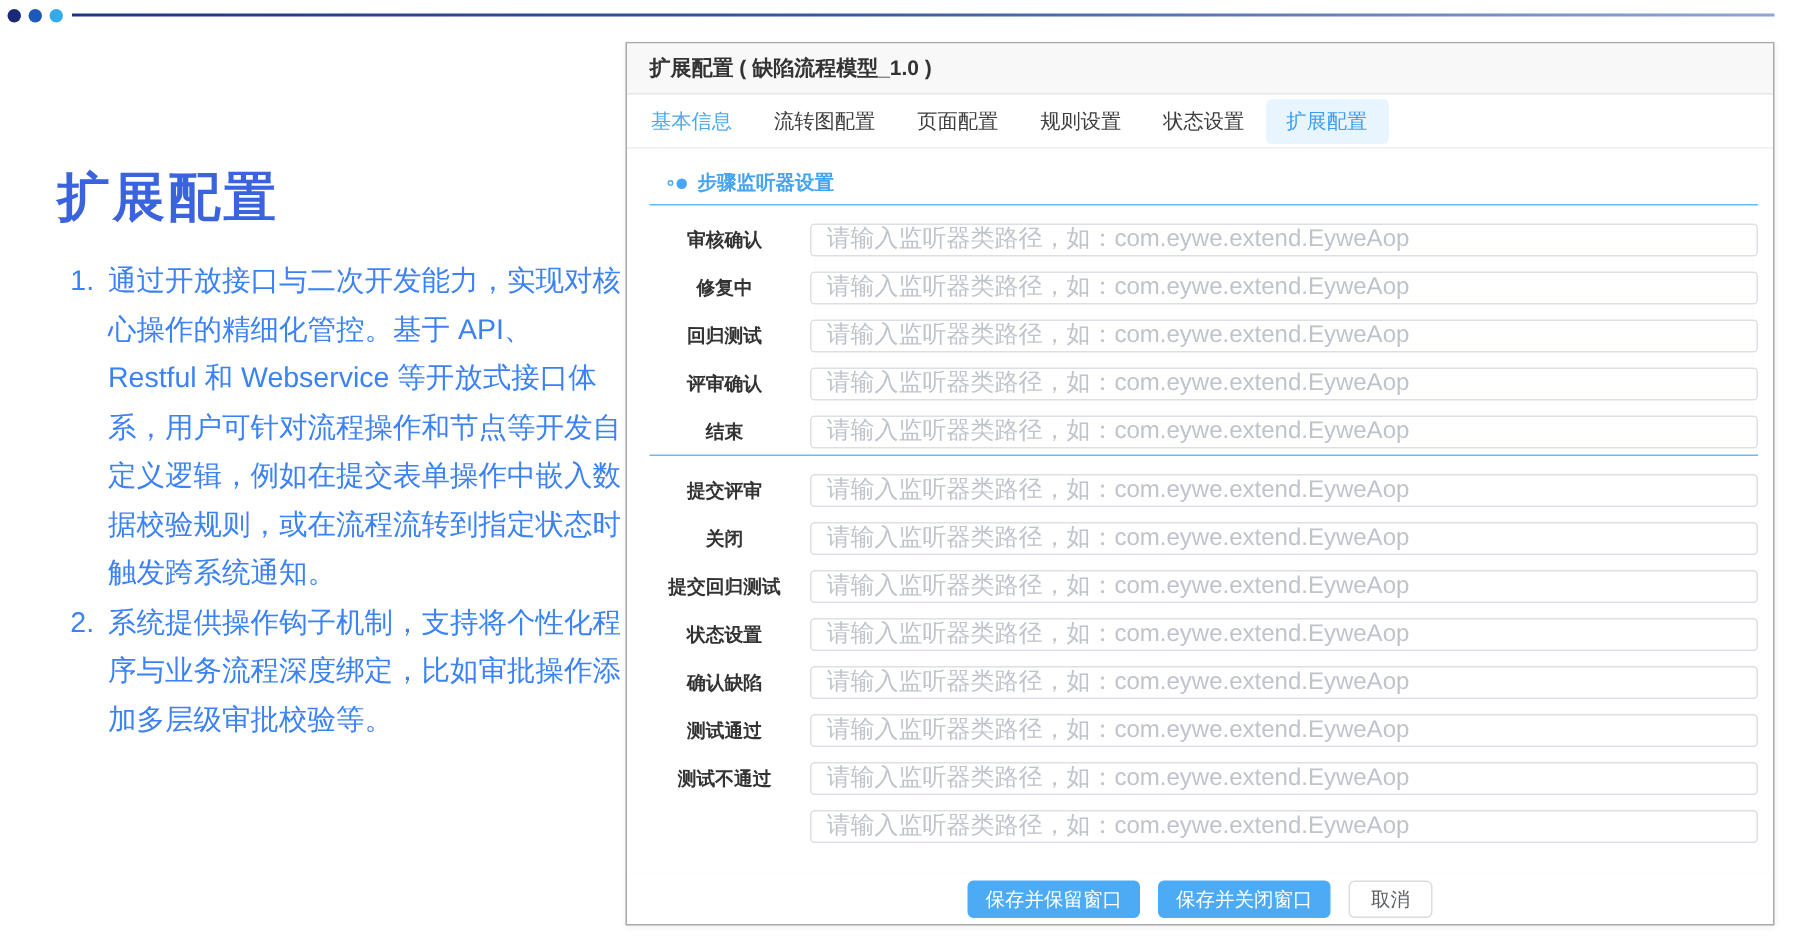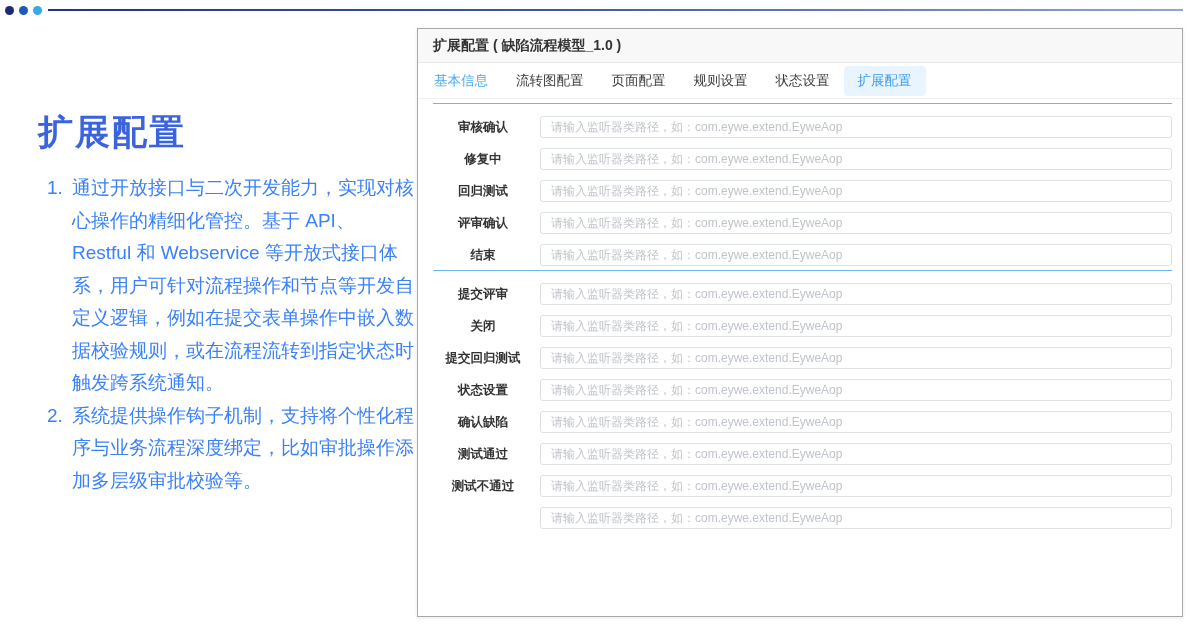--- a/index.html
+++ b/index.html
@@ -46,21 +46,21 @@
   .bullet-o { width:4px; height:4px; border:1px solid #55aaf0; border-radius:50%; }
   .bullet-f { width:7px; height:7px; background:#49a6f2; border-radius:50%; margin-left:2px; }
   .sec-title { margin-left:7px; font-size:13px; font-weight:bold; color:#45a4f2; }
   .sec-line { height:1px; background:#6cb8f5; margin-top:4px; }
 
   .row { display:flex; align-items:center; height:22px; margin-top:10px; }
   .row.first { margin-top:12px; }
   .flabel { width:100px; flex:0 0 100px; text-align:center; font-size:12.5px; font-weight:bold;
     color:#333; padding-right:0; margin-right:7px; white-space:nowrap; }
   .finput { flex:1 1 auto; height:22px; border:1px solid #dcdfe6; border-radius:3px;
-    padding:0 10px; font-size:12px; color:#333; outline:none;
+    padding:0 10px; font-size:16px; color:#333; outline:none;
     font-family:"Liberation Sans","DejaVu Sans",sans-serif; }
   .finput::placeholder { color:#bfc4cc; opacity:1; }
 
   .dialog-footer { flex:0 0 34px; height:34px; background:#fff; border-top:1px solid #fdfdfd;
     display:flex; align-items:center; justify-content:center; gap:12px; z-index:2; }
   .btn { height:25px; line-height:23px; font-size:13px; border-radius:4px; cursor:pointer;
     padding:0 11px; border:1px solid transparent;
     font-family:"Liberation Sans","DejaVu Sans",sans-serif; }
   .btn.primary { background:#4dabf5; border-color:#4dabf5; color:#ffffff; }
   .btn.default { background:#ffffff; border-color:#dcdcdc; color:#5a5e66; padding:0 14px; }
@@ -92,20 +92,27 @@
     <span class="tab">流转图配置</span>
     <span class="tab">页面配置</span>
     <span class="tab">规则设置</span>
     <span class="tab">状态设置</span>
     <span class="tab active">扩展配置</span>
   </div>
 
   <div class="content">
 
     <div class="section">
+      <div class="sec-header">
+        <span class="bullet">
+          <span class="bullet-o"></span>
+            <span class="bullet-f"></span>
+        </span>
+        <span class="sec-title">步骤监听器设置</span>
+      </div>
       <div class="sec-line"></div>
 
       <div class="row first">
         <label class="flabel">审核确认</label>
         <input class="finput" type="text" placeholder="请输入监听器类路径，如：com.eywe.extend.EyweAop" style="">
       </div>
       <div class="row">
         <label class="flabel">修复中</label>
         <input class="finput" type="text" placeholder="请输入监听器类路径，如：com.eywe.extend.EyweAop" style="">
       </div>
@@ -156,14 +163,19 @@
       </div>
 
       <div class="row">
         <span class="flabel"></span>
         <input class="finput" type="text" placeholder="请输入监听器类路径，如：com.eywe.extend.EyweAop" style="">
       </div>
     </div>
 
   </div>
 
+  <div class="dialog-footer">
+    <button class="btn primary">保存并保留窗口</button>
+    <button class="btn primary">保存并关闭窗口</button>
+    <button class="btn default">取消</button>
+  </div>
 
 </div>
 
 </body></html>

